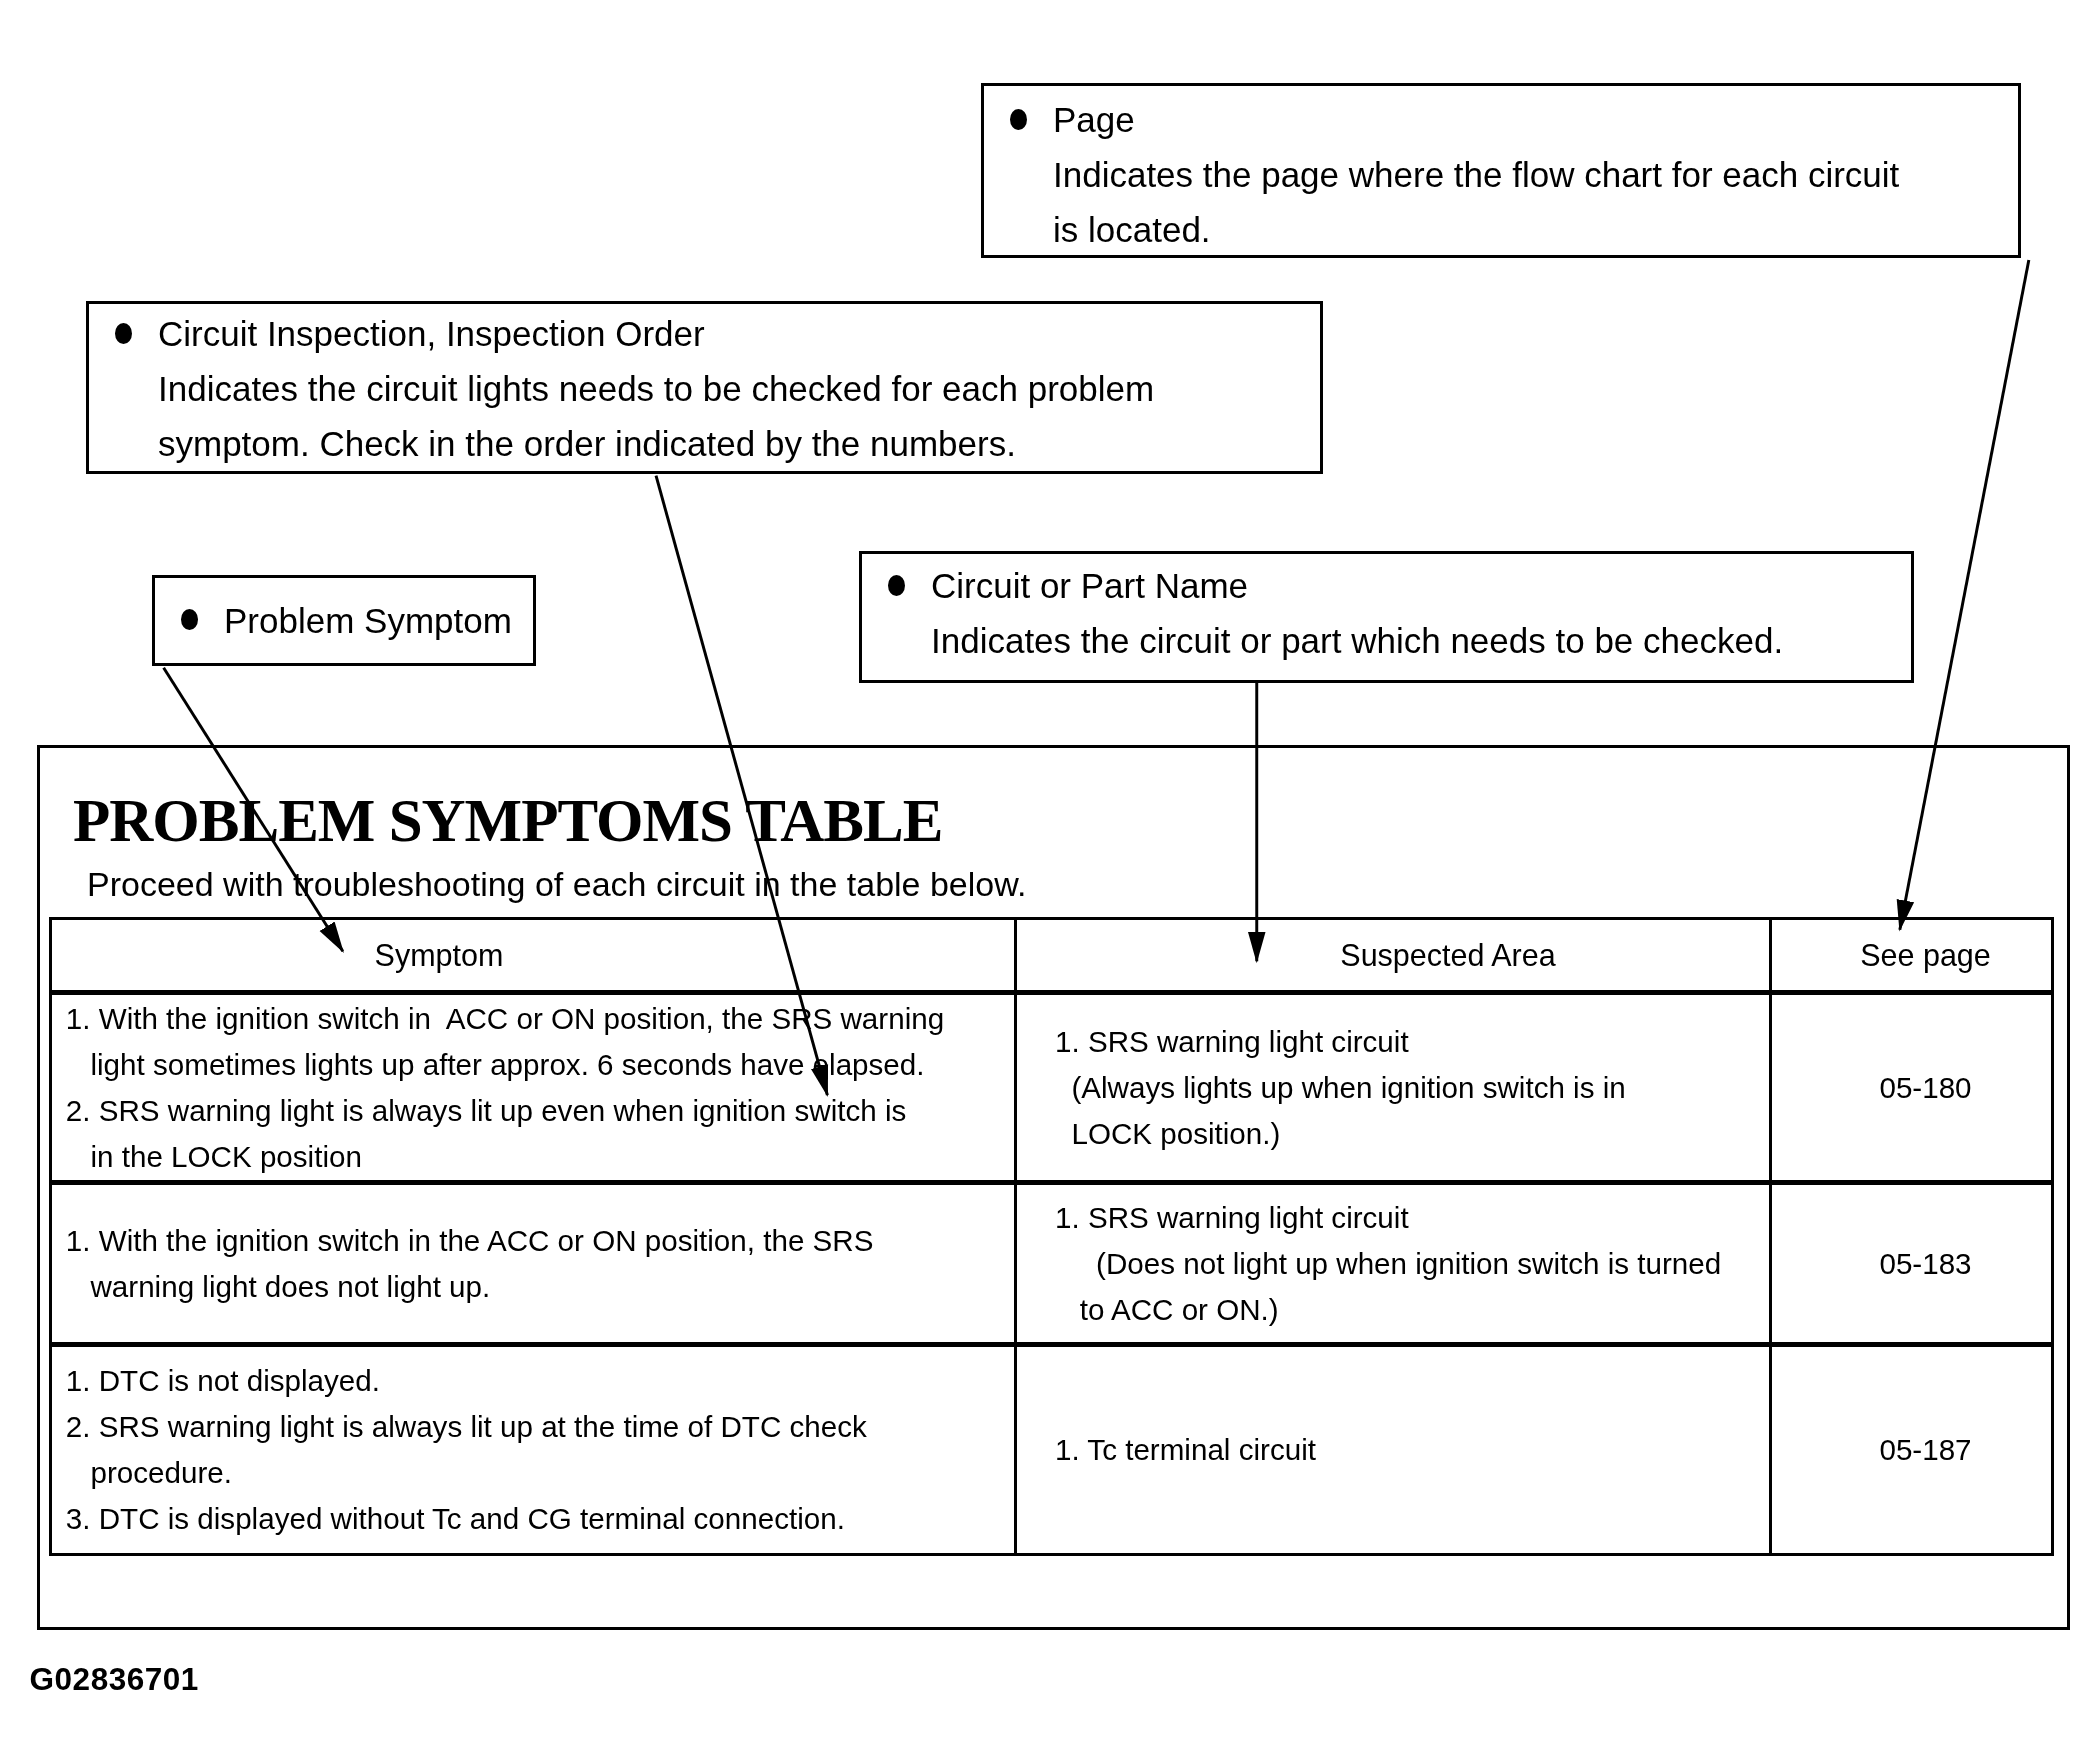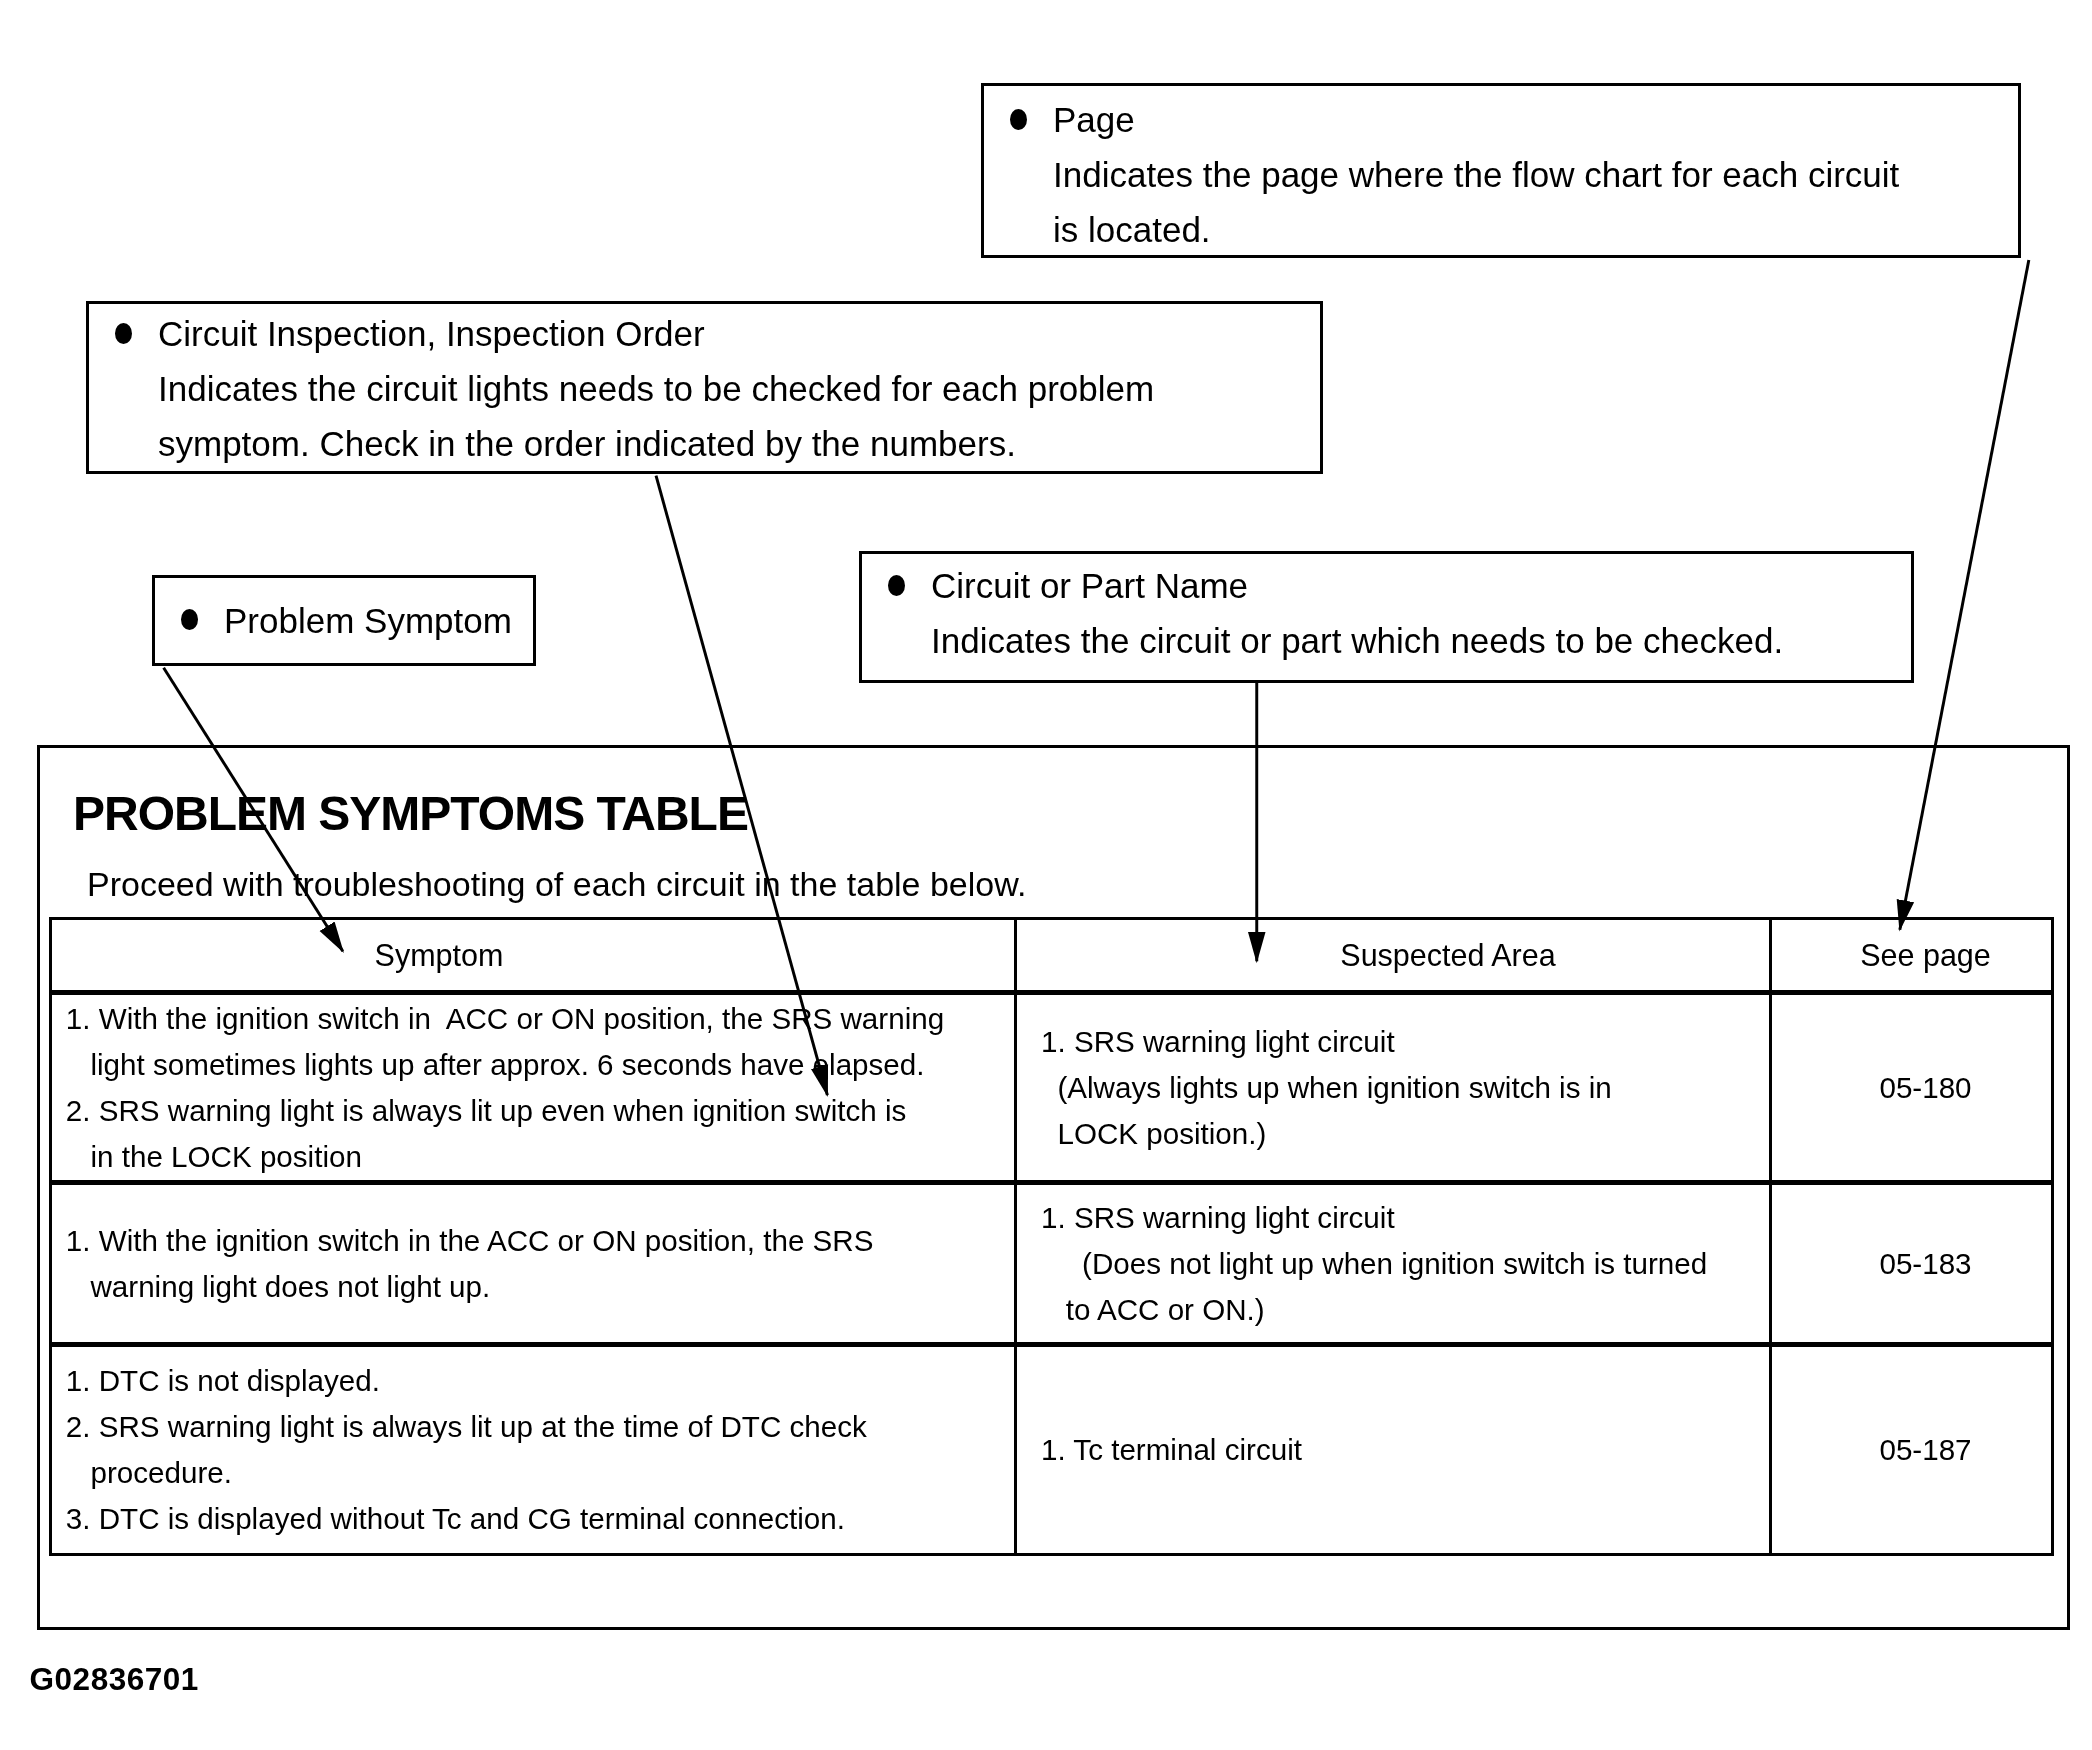--- a/index.html
+++ b/index.html
@@ -21,22 +21,22 @@
   #page-box{left:981px;top:83px;width:1040px;height:175px;padding-top:5.9px;}
   #inspection-box{left:86px;top:301px;width:1237px;height:173px;padding-top:2px;}
   #symptom-box{left:152px;top:575px;width:384px;height:91px;padding-top:14.8px;}
   #part-box{left:850px;top:551px;width:1055px;height:132px;padding-top:3.9px;margin-left:9px;}
   
   .section-box{
     position:absolute;left:37px;top:745px;width:2033px;height:885px;
     border:3.9px solid #000;box-sizing:border-box;background:#fff;
   }
   .section-title{
-    position:absolute;left:73px;top:786px;font-size:48px;font-weight:bold;
-    letter-spacing:-1px;white-space:pre;
+    position:absolute;left:73px;top:786px;font-size:61px;font-weight:bold;
+    letter-spacing:-1px;white-space:pre;font-family:Liberation Serif, serif;
   }
   .section-intro{
     position:absolute;left:87px;top:865px;font-size:34px;white-space:pre;
   }
   
   .ps-table{
     position:absolute;left:49px;top:917px;width:2005px;height:639px;
     border:3.9px solid #000;box-sizing:border-box;background:#fff;
     display:grid;
     grid-template-columns:965px 755px 1fr;
@@ -46,21 +46,21 @@
     box-sizing:border-box;display:flex;align-items:center;
     font-size:29.6px;line-height:46px;
     border-right:3.9px solid #000;border-bottom:5.9px solid #000;padding-left:28px;
   }
   .cell.col-last{border-right:none;}
   .cell.row-last{border-bottom:none;}
   .cell.header{justify-content:center;font-size:30.5px;line-height:33px;}
   .hdr-symptom-label{transform:translateX(-108px);}
   .hdr-suspected-label{transform:translateX(41px);}
   .cell.symptom{padding-left:13.8px;padding-right:14px;white-space:pre;}
-  .cell.suspected{padding-left:24px;padding-right:5.9px;white-space:pre;}
+  .cell.suspected{padding-left:38px;padding-right:5.9px;white-space:pre;}
   .cell.seepage{justify-content:center;}
   
   .figure-code{
     position:absolute;left:29.6px;top:1661px;font-size:31.5px;font-weight:bold;
     letter-spacing:0.5px;
   }
   
   .overlay{position:absolute;left:0;top:0;width:2092px;height:1750px;pointer-events:none;}
 </style>
 </head>

